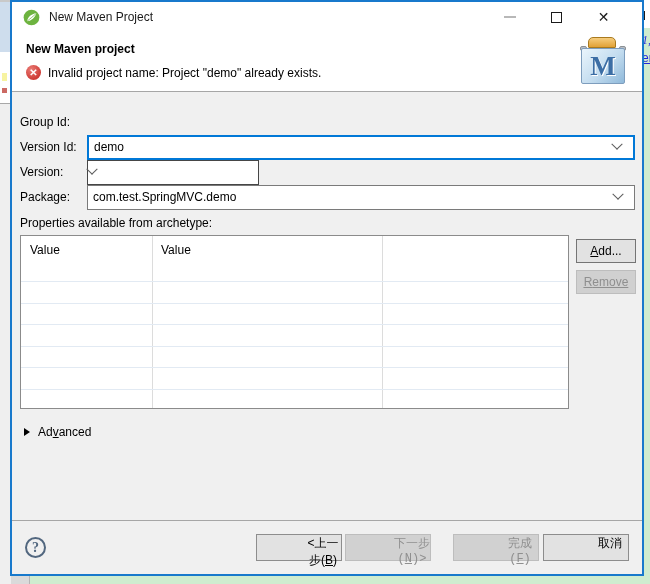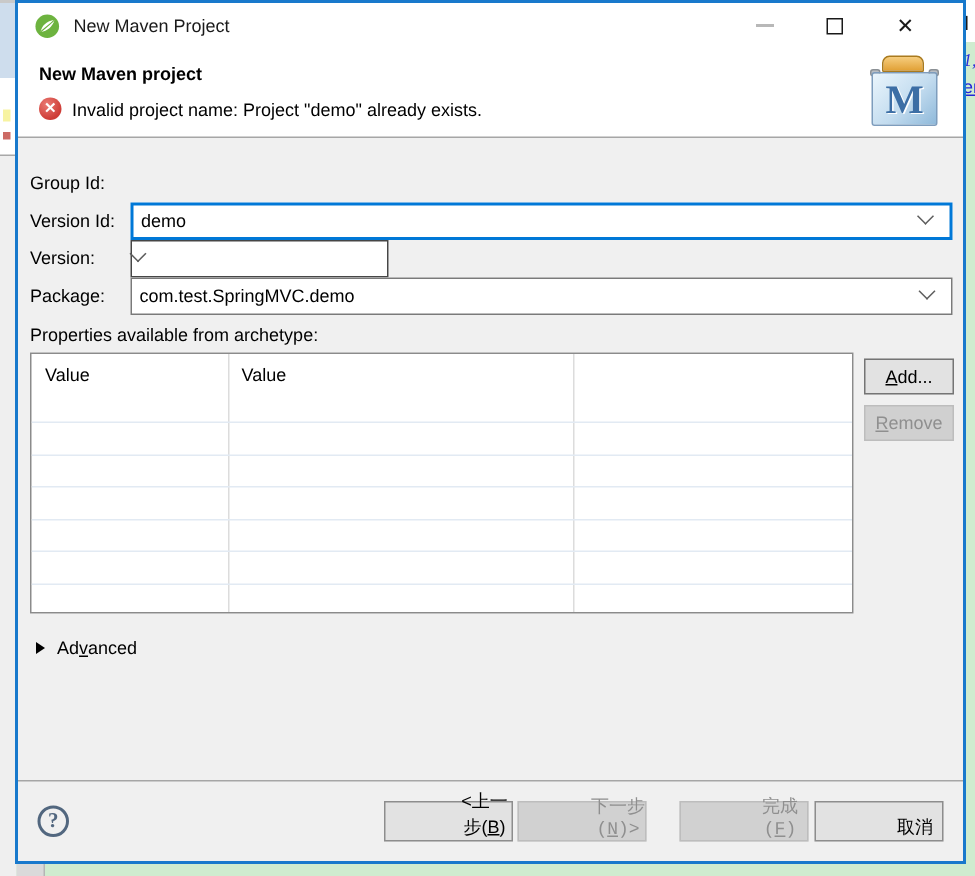--- a/index.html
+++ b/index.html
@@ -60,29 +60,29 @@
   .ptable { position:relative; width:549px; height:174px; background:#fff; border:1px solid #8b8b8b; overflow:hidden; flex:0 0 auto; }
   .ptable .vsep { position:absolute; top:0; width:1px; height:172px; background:#dcdcdc; }
   .ptable .vsep.v1 { left:131px; }
   .ptable .vsep.v2 { left:361px; }
   .ptable .hsep { position:absolute; left:0; width:549px; height:1px; background:#e2eaf3; }
   .ptable .hdr-name { position:absolute; left:9px; top:7px; }
   .ptable .hdr-value { position:absolute; left:140px; top:7px; }
   .side-btns { margin-left:7px; display:flex; flex-direction:column; }
   .btn { font-family:"Liberation Sans", sans-serif; font-size:12px; text-align:center; }
   .btn-add { width:60px; height:24px; background:#e2e2e2; border:1px solid #757575; color:#000; margin-top:4px; }
-  .btn-remove { width:60px; height:24px; background:#d0d0d0; border:1px solid #bdbdbd; color:#8f8f8f; margin-top:7px; }
+  .btn-remove { width:60px; height:24px; background:#d0d0d0; border:1px solid #bdbdbd; color:#8f8f8f; margin-top:7px;text-decoration:underline; }
   .mn { text-decoration:underline; }
 
   .advanced { margin-top:16px; display:flex; align-items:center; }
   .adv-tri { width:0; height:0; border-left:6px solid #000; border-top:4px solid transparent; border-bottom:4px solid transparent; margin-left:4px; margin-right:8px; }
 
   .footer { height:54px; background:#f0f0f0; border-top:1px solid #a6a6a6; display:flex; align-items:center; }
   .help-circle { width:21px; height:21px; border:2px solid #52677f; border-radius:50%; color:#52677f; display:flex; align-items:center; justify-content:center; font-weight:bold; font-family:"Liberation Serif", serif; font-size:14px; margin-left:13px; }
-  .foot-btn { width:86px; height:27px; display:inline-flex; align-items:flex-end; justify-content:center;padding-left:48px; }
+  .foot-btn { width:86px; height:27px; display:inline-flex; align-items:flex-start; justify-content:center;padding-left:48px; }
   .foot-btn.enabled { background:#e2e2e2; border:1px solid #8d8d8d; color:#000; }
   .foot-btn.disabled { background:#d1d1d1; border:1px solid #bdbdbd; color:#8f8f8f;font-family:Liberation Mono, monospace; }
   .fb-back { margin-left:auto; }
   .fb-next { margin-left:3px; }
   .fb-finish { margin-left:22px; }
   .fb-cancel { margin-left:4px; margin-right:13px; }
 </style>
 </head>
 <body>
 

